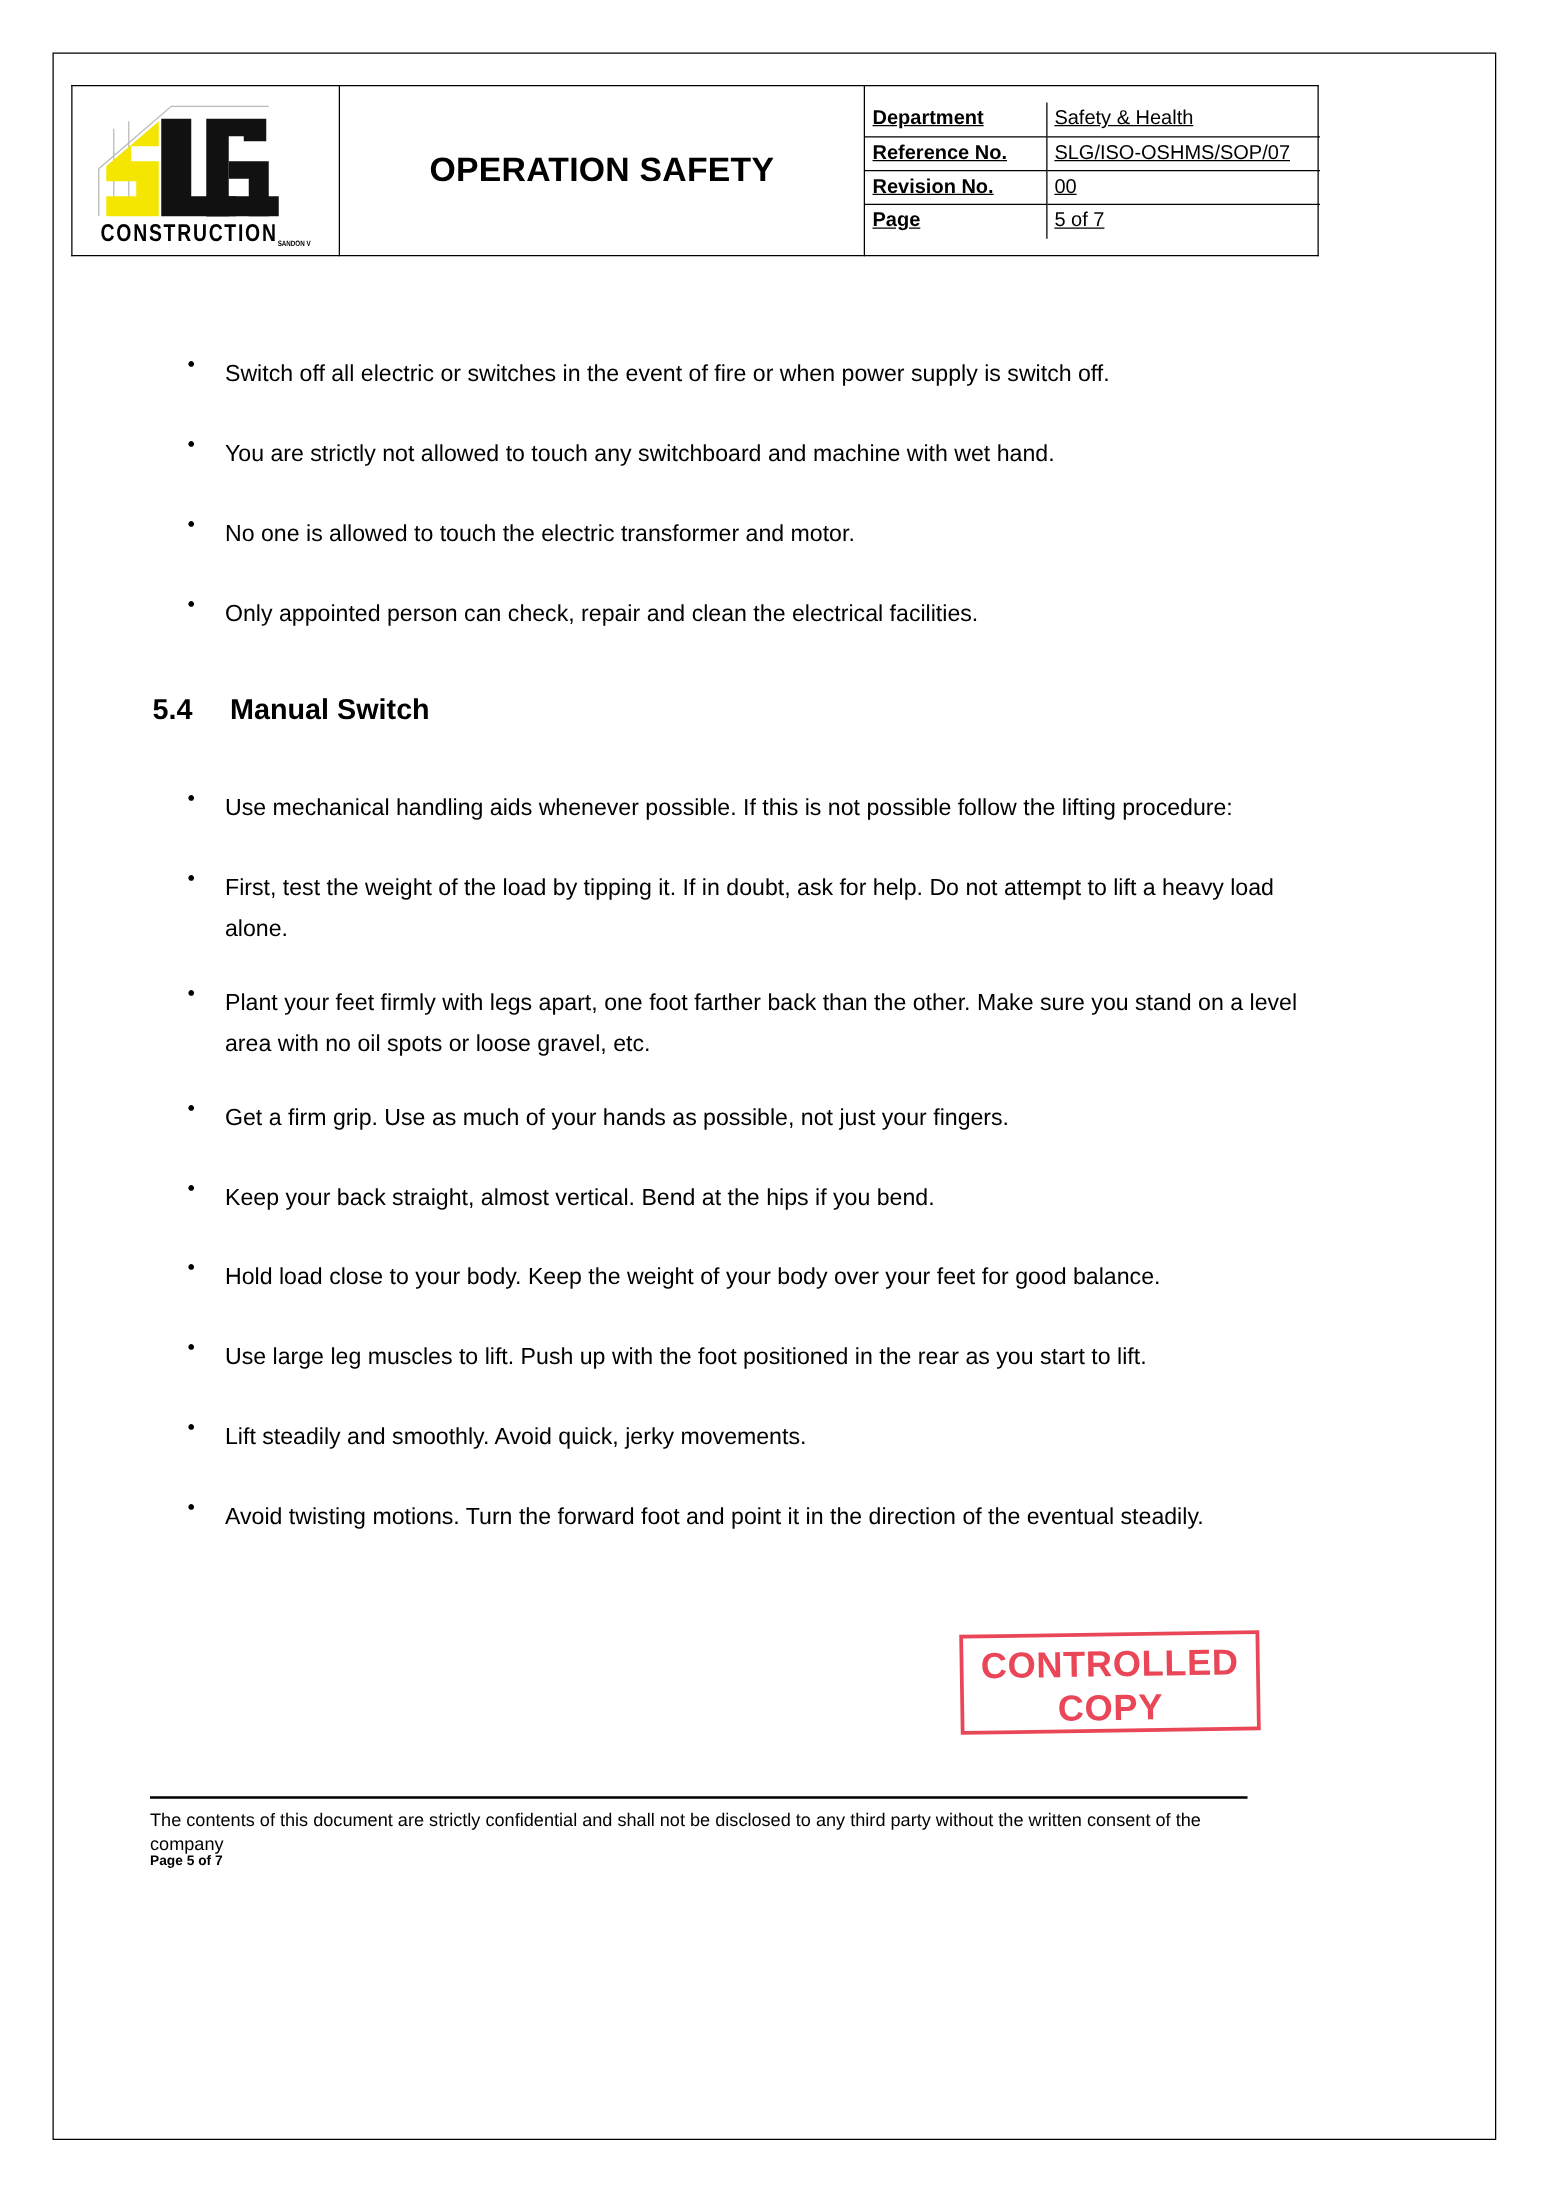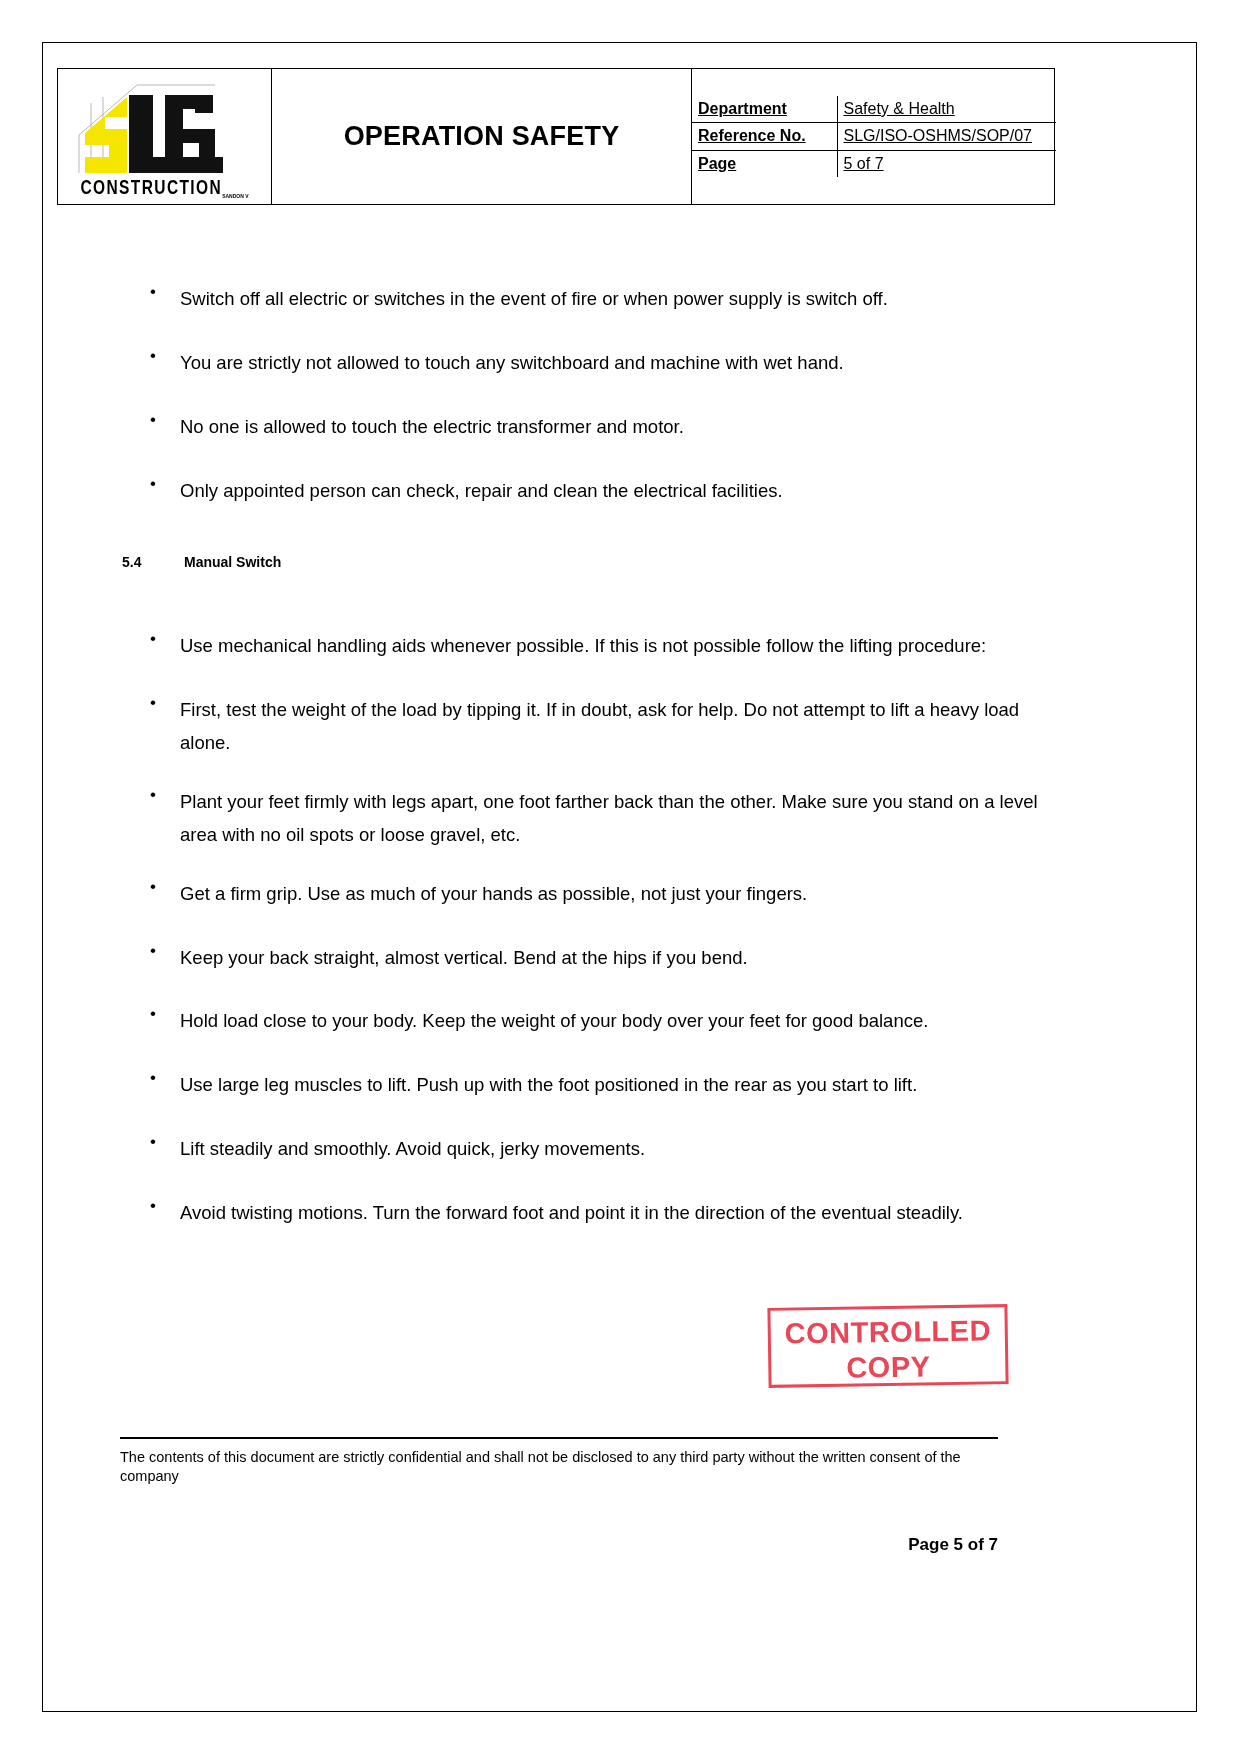--- a/index.html
+++ b/index.html
@@ -149,21 +149,21 @@
     line-height: 1.05;
   }
   .bullet .txt {
     flex: 1 1 auto;
     line-height: 1.78;
   }
 
   .section-head {
     position: absolute;
     left: 122px;
-    font-size: 14px;
+    font-size: 23px;
     font-weight: bold;
     display: flex;
   }
   .section-head .num { width: 62px; flex: 0 0 62px; }
   .section-head .ttl { flex: 1 1 auto; }
 
   
   .stamp {
     position: absolute;
     left: 768px;
@@ -197,24 +197,24 @@
     position: absolute;
     left: 120px;
     top: 1448px;
     width: 886px;
     font-size: 14.5px;
     line-height: 1.32;
   }
   .footer-page {
     position: absolute;
     left: 120px;
-    top: 1535px;
+    top: 1483px;
     width: 878px;
-    text-align: right;
-    font-size: 17px;
+    text-align: left;
+    font-size: 11px;
     font-weight: bold;
   }
 </style>
 </head>
 <body>
 
 <div class="page">
 
   <div class="page-border"></div>
 
@@ -253,20 +253,24 @@
           <tbody>
                 <tr>
             <td class="k">Department</td>
             <td class="v">Safety &amp; Health</td>
           </tr>
           <tr>
             <td class="k">Reference No.</td>
             <td class="v">SLG/ISO-OSHMS/SOP/07</td>
           </tr>
           <tr>
+            <td class="k">Revision No.</td>
+            <td class="v">00</td>
+          </tr>
+          <tr>
             <td class="k">Page</td>
             <td class="v">5 of 7</td>
           </tr>
         </tbody>
             </table>
       </td>
     </tr>
   </tbody>
     </table>
 

